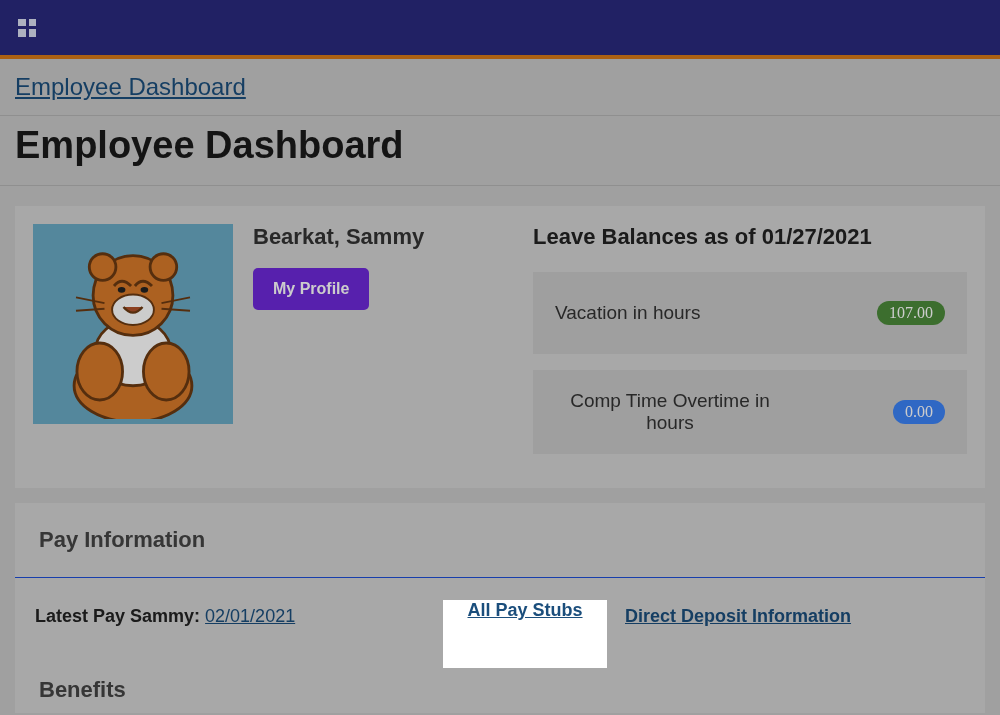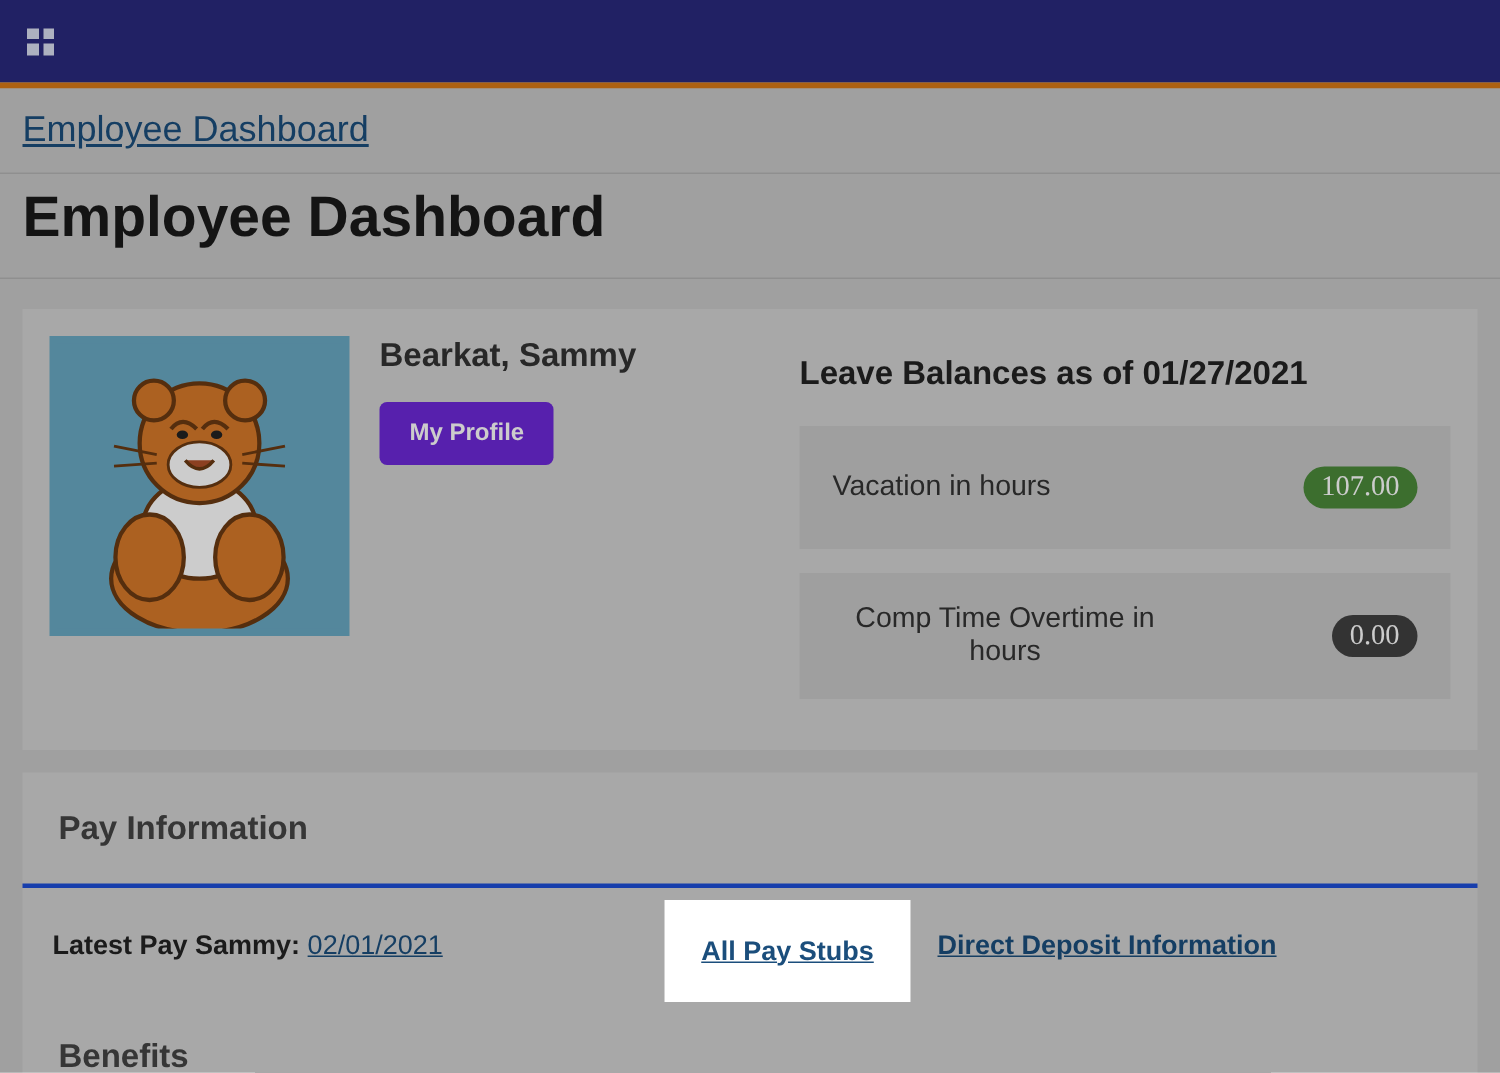--- a/index.html
+++ b/index.html
@@ -1,50 +1,50 @@
 <!DOCTYPE html>
 <html><head>
 <meta charset="utf-8">
 <style>
   * { box-sizing: border-box; margin: 0; padding: 0; }
   html, body { width: 1000px; height: 715px; font-family: "Helvetica Neue", Arial, sans-serif; background: #c9c9c9; overflow: hidden; }
   
   .page-wrap { position: relative; width: 1000px; height: 664px; }
   .dim-top, .dim-left, .dim-right, .dim-bottom { position: absolute; background: rgba(0,0,0,0.20); z-index: 50; pointer-events:none; }
   
-  .highlight { position: absolute; background: #fff; z-index: 40; display:flex; align-items:center; justify-content:center; }
+  .highlight { position: absolute; background: #fff; z-index: 40; display:flex; align-items:flex-start; justify-content:center; }
   .highlight a { color:#1b4e7c; text-decoration: underline; font-size:18px; font-weight:600;}
   
   .topbar { height: 55px; background: #2a2a7d; display:flex; align-items:center; padding:0 18px; }
   .apps-icon { width:18px; height:18px; display:grid; grid-template-columns:1fr 1fr; grid-template-rows:1fr 1fr; gap:3px; }
   .apps-icon span { background:#d9def0; }
   .orange-line { height:4px; background:#d97a17; }
   
   .content { padding: 0; background:#c9c9c9;}
   .breadcrumb-row { padding: 14px 15px 14px 15px; border-bottom:1px solid #b3b3b3; }
   .breadcrumb-row a { color:#1b4e7c; font-size:24px; text-decoration:underline; }
   .title-row { padding: 8px 15px 18px 15px; border-bottom:1px solid #b3b3b3; }
   .title-row h1 { font-size:38px; font-weight:700; color:#1a1a1a; }
   
   .card { margin: 20px 15px 0 15px; background:#d2d2d2; padding:18px; display:flex; gap:20px; }
   .avatar { width:200px; height:200px; background:#6aa9c4; display:flex; align-items:center; justify-content:center; flex-shrink:0; }
   .avatar svg { width:190px; height:190px; }
   .profile-col { padding-top:0; width:260px; }
   .emp-name { font-size:22px; font-weight:700; color:#333; margin-bottom:18px; }
   .btn { background:#6d28d9; color:#fff; border:none; border-radius:5px; padding:12px 20px; font-size:16px; font-weight:600; cursor:pointer; }
-  .leave-col { flex:1;margin-top:12px; }
+  .leave-col { flex:1; }
   .leave-title { font-size:22px; font-weight:700; color:#222; margin-bottom:22px; }
   .leave-item { background:#c7c7c7; padding:20px 22px; margin-bottom:16px; display:flex; justify-content:space-between; align-items:center; min-height:82px;}
   .leave-label { font-size:19px; color:#333; max-width:230px;text-align:center;}
-  .badge { border-radius:14px; padding:3px 12px; font-size:19px; font-family: Georgia, serif; }
+  .badge { border-radius:14px; padding:3px 12px; font-size:16px; font-family: Georgia, serif; }
   .badge-green { background:#4b8a3a; color:#fff; }
-  .badge-yellow { background:#404040; color:#fff; }
+  .badge-yellow { background:#3b82f6; color:#fff; }
   
   .section { margin:15px 15px 0 15px; background:#d2d2d2;}
-  .section-header { padding:24px 24px; font-size:22px; font-weight:700; color:#444; border-bottom:3px solid #1d4ed8;}
+  .section-header { padding:24px 24px; font-size:22px; font-weight:700; color:#444; border-bottom:1px solid #1d4ed8;}
   .pay-row { display:flex; padding:28px 20px; align-items:center; }
   .pay-left { font-size:18px; font-weight:700; color:#222; }
   .pay-left a { color:#1b4e7c; text-decoration:underline; font-weight:400;}
   .pay-mid { flex:1; text-align:center; }
   .pay-right { width:340px; text-align:left; }
   .pay-right a { color:#1b4e7c; text-decoration:underline; font-size:18px; font-weight:600;}
   .benefits-header { padding:22px 24px 10px 24px; font-size:22px; font-weight:700; color:#444;}
 </style>
 </head>
 <body>

